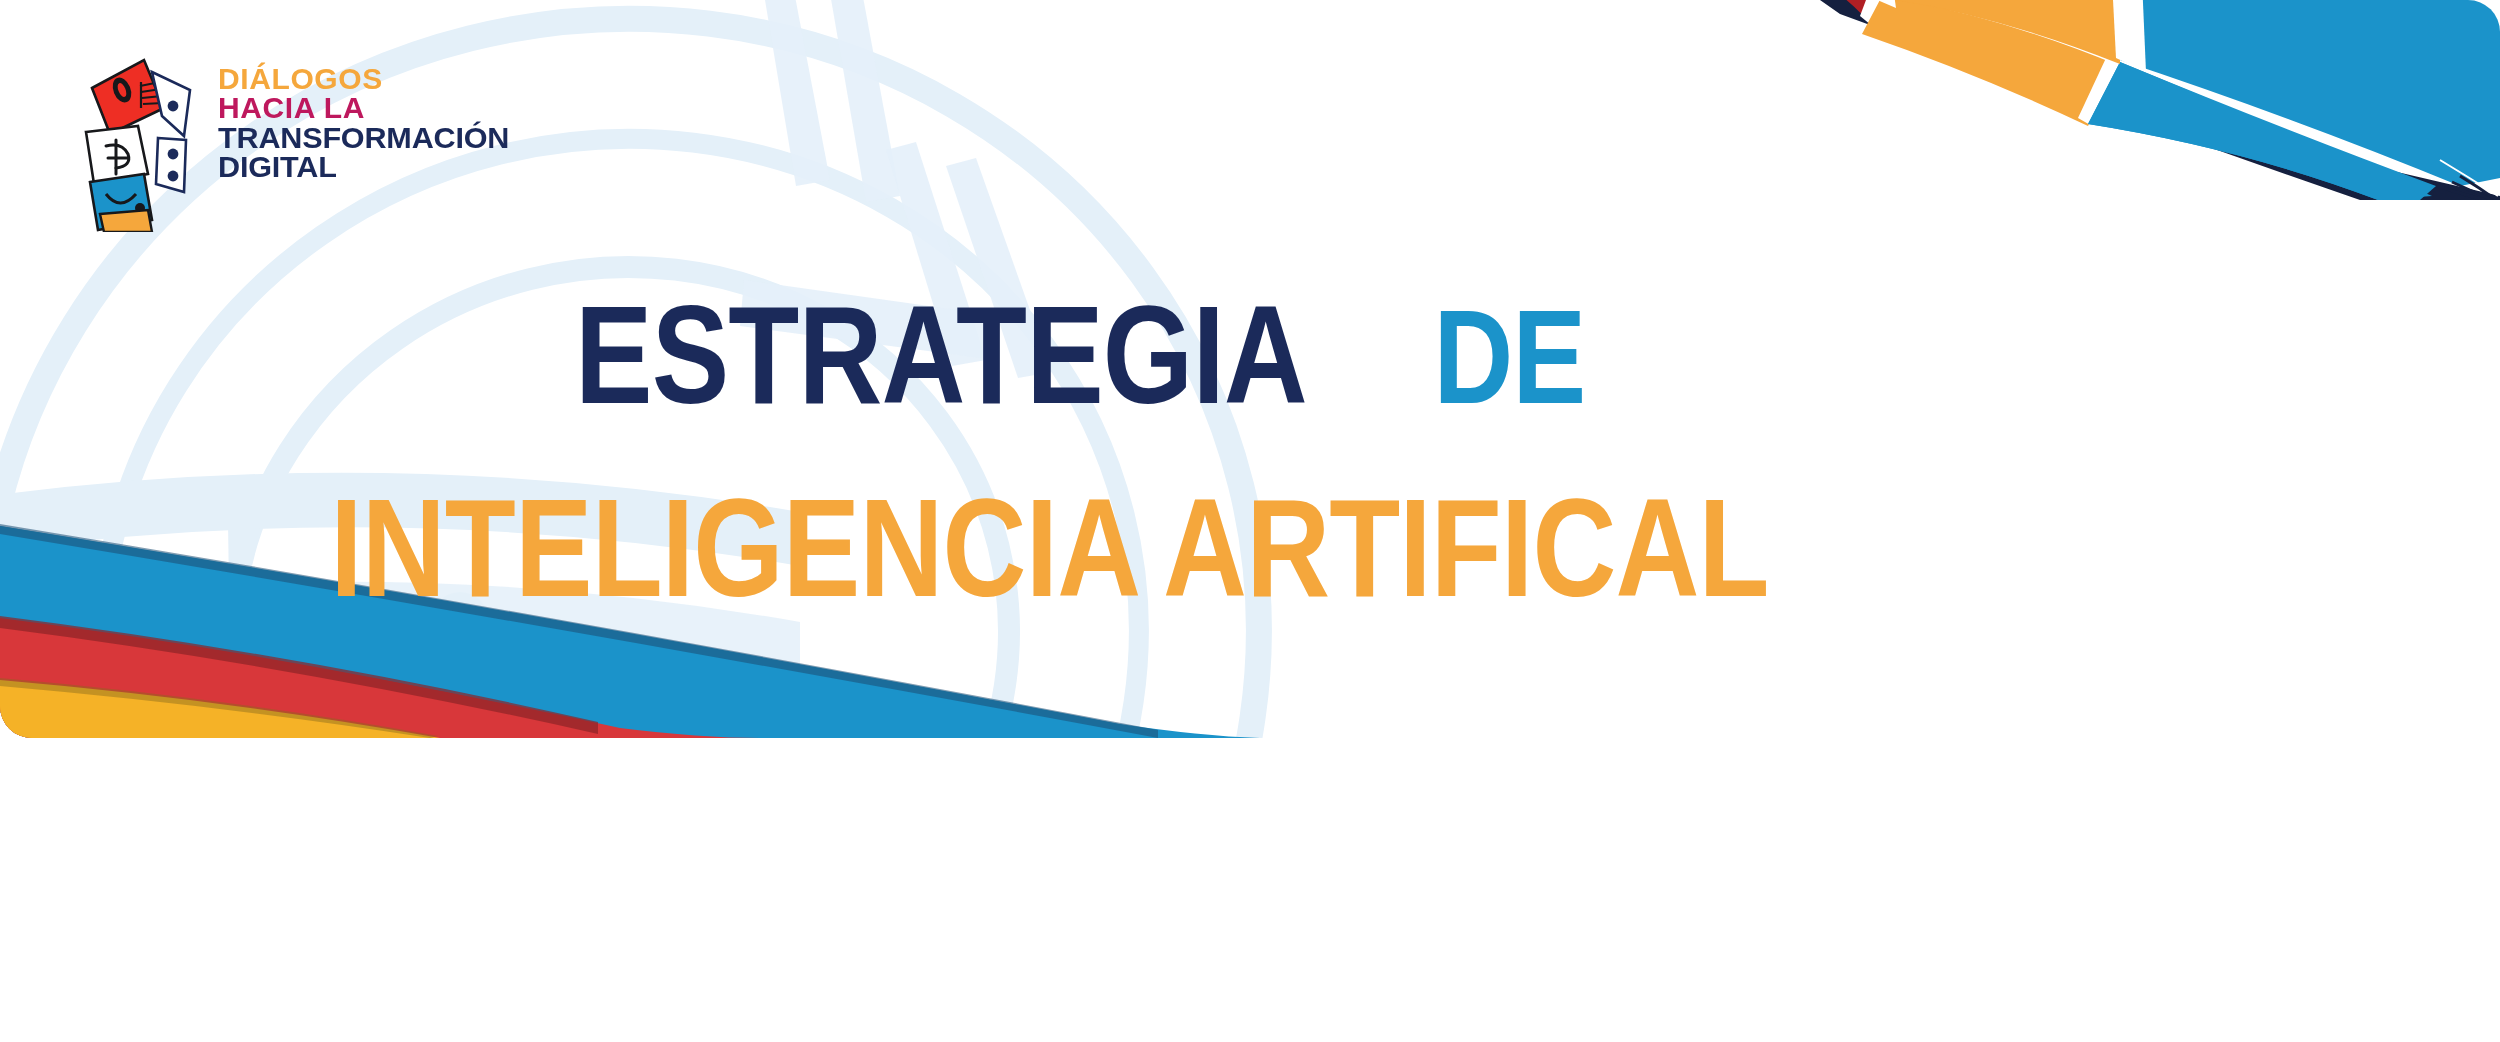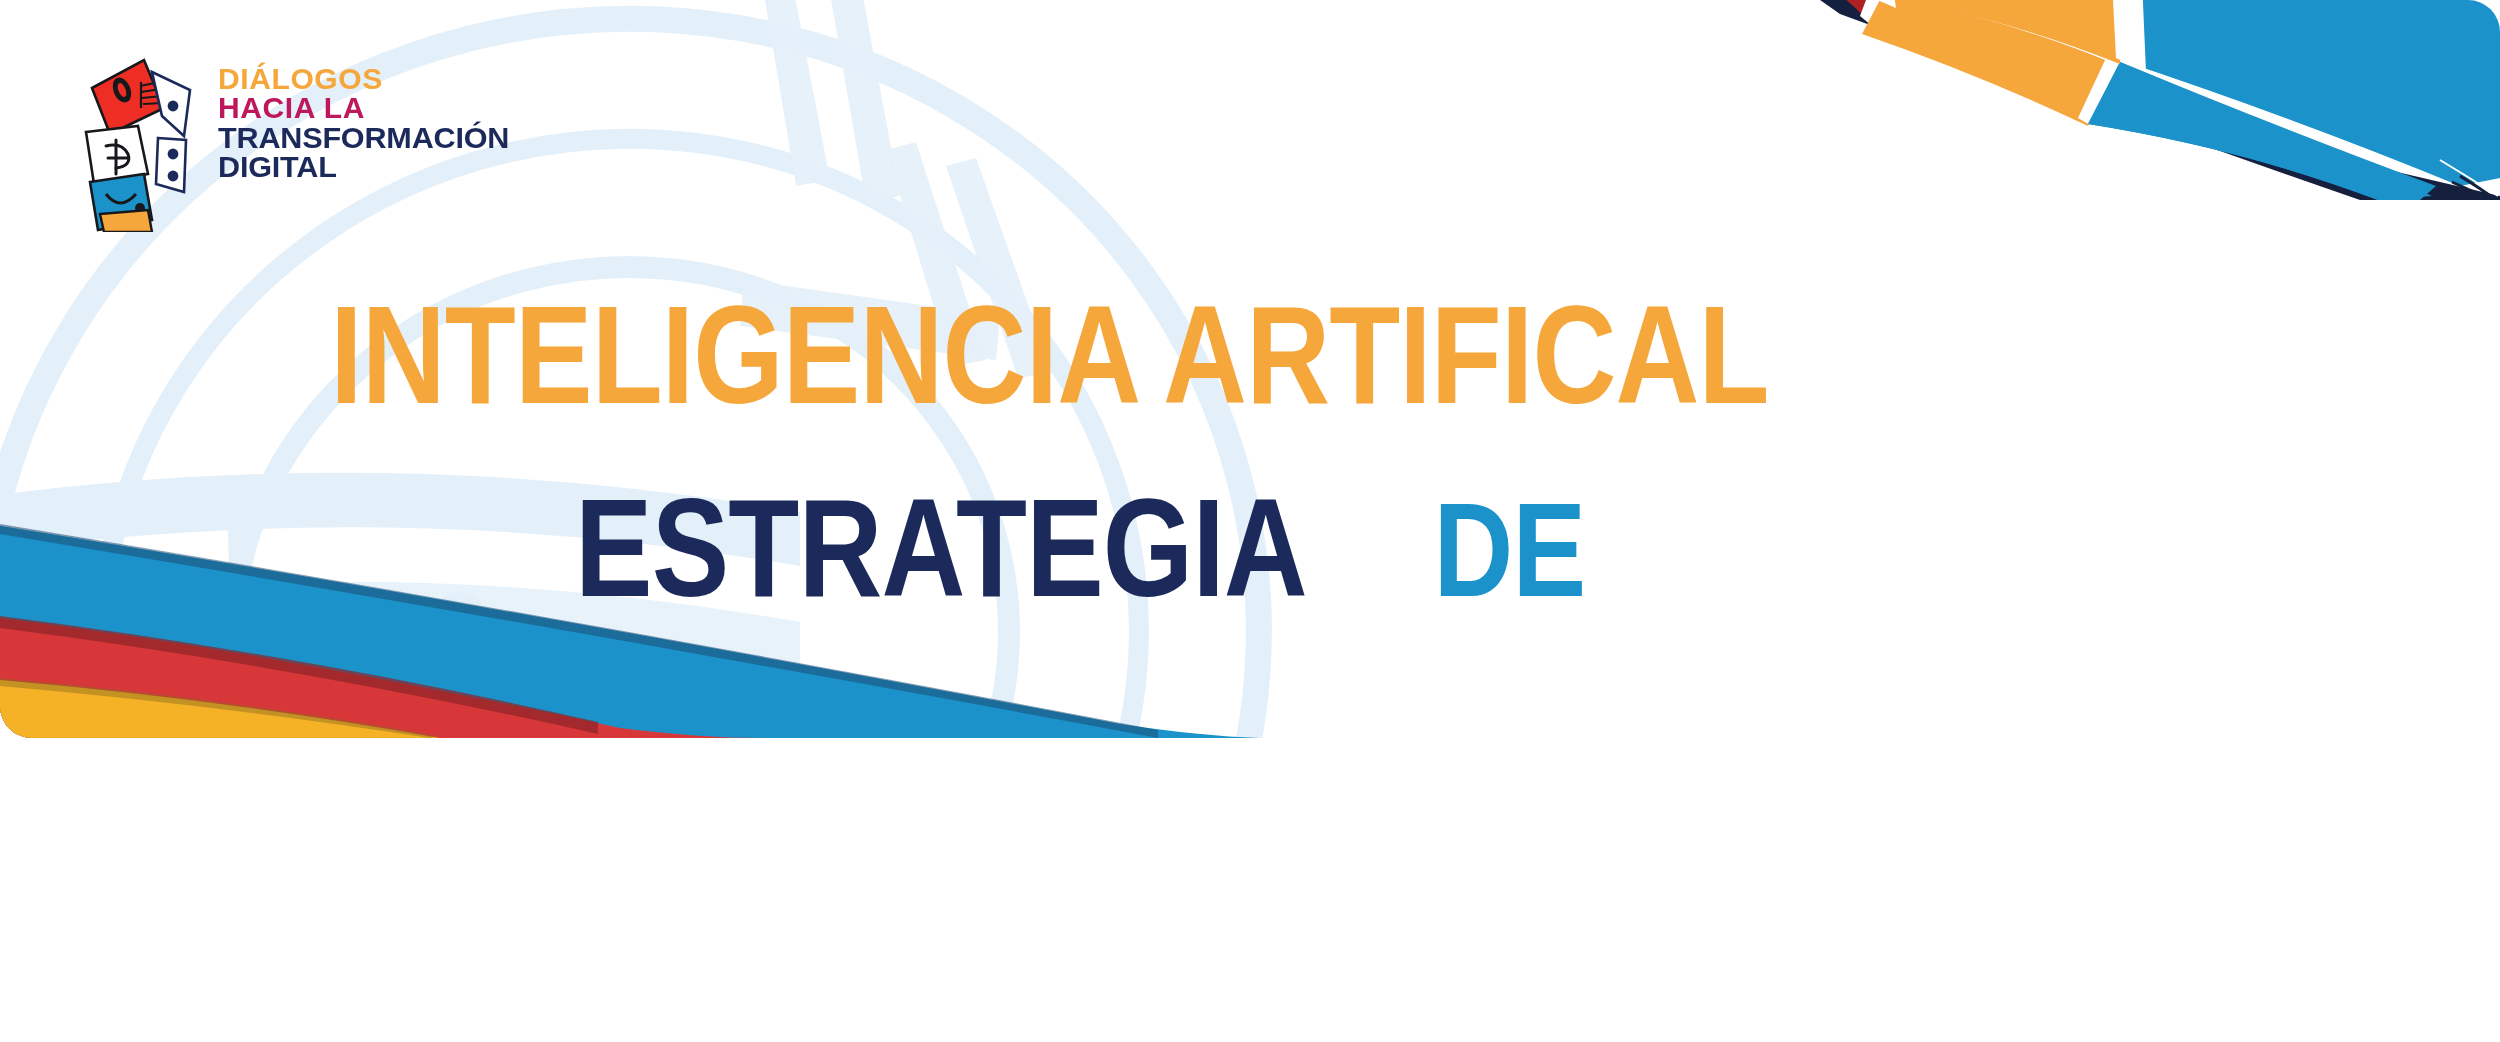--- a/index.html
+++ b/index.html
@@ -252,24 +252,24 @@
       <div class="logo-line" style="color:#f5a73c">DIÁLOGOS</div>
       <div class="logo-line" style="color:#be185d">HACIA LA</div>
       <div class="logo-line wide" style="color:#1b2a5a">TRANSFORMACIÓN</div>
       <div class="logo-line wide" style="color:#1b2a5a">DIGITAL</div>
     </div>
   </div>
 
   <div id="headline">
 
     <div class="headline-line">
-      <span class="hl-strong" style="color:#f5a73c">INTELIGENCIA ARTIFICAL</span>
-    </div>
-
-    <div class="headline-line">
       <span class="hl-strong" style="color:#1b2a5a">ESTRATEGIA</span>
       <span style="color:#1b93ca">DE</span>
     </div>
 
+    <div class="headline-line">
+      <span class="hl-strong" style="color:#f5a73c">INTELIGENCIA ARTIFICAL</span>
+    </div>
+
 
   </div>
 
 </div>
 
 </body></html>

